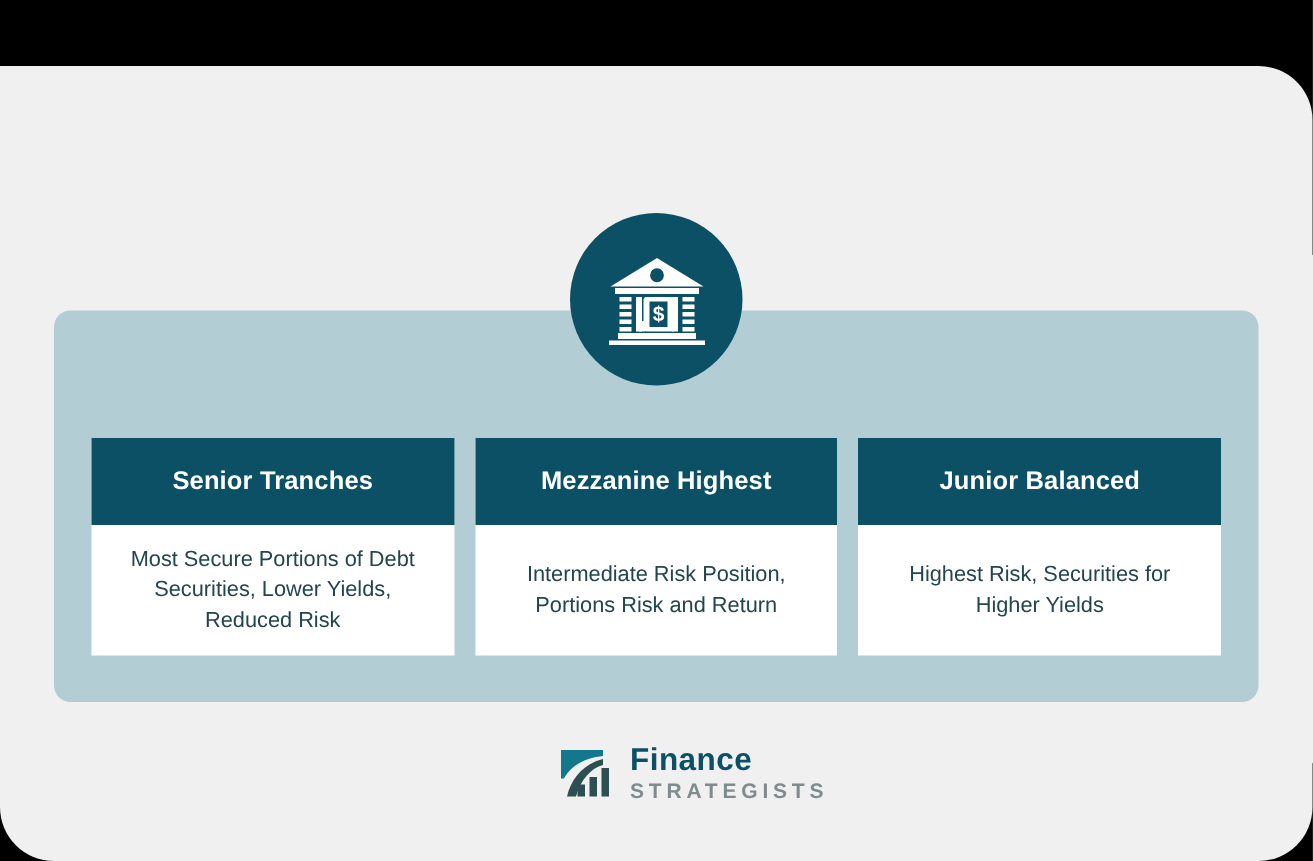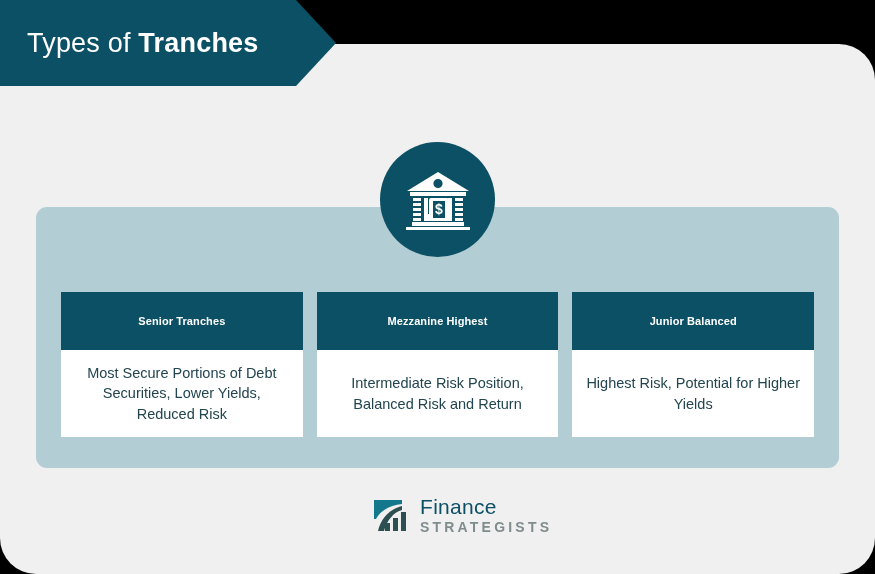--- a/index.html
+++ b/index.html
@@ -98,21 +98,21 @@
   }
   .column {
     flex: 1 1 0;
     background: #ffffff;
     display: flex;
     flex-direction: column;
   }
   .col-head {
     background: #0b5064;
     color: #ffffff;
-    font-size: 11px;
+    font-size: 17px;
     font-weight: 700;
     height: 58px;
     display: flex;
     align-items: center;
     justify-content: center;
     text-align: center;
     letter-spacing: 0.1px;
   }
   .col-body {
     height: 87px;
@@ -142,41 +142,38 @@
     flex: none;
   }
   .logo-text {
     display: flex;
     flex-direction: column;
     line-height: 1;
   }
   .logo-primary {
     color: #0b5064;
     font-size: 21px;
-    font-weight: 400;
+    font-weight: 700;
     letter-spacing: 0.3px;
   }
   .logo-secondary {
     color: #7f8c8d;
     font-size: 14px;
     font-weight: 700;
     letter-spacing: 3.2px;
     margin-top: 3px;
   }
 </style>
 </head>
 <body>
 
 <div id="infographic">
 
   <div class="card-body"></div>
 
-  <div class="header-banner">
-    <div class="header-title"><span>Types of </span><b>Tranches</b></div>
-  </div>
 
   <div class="icon-badge">
     <span>
       <svg width="64" height="60" viewBox="0 0 64 60" aria-hidden="true">
 
         <polygon points="32,2 63,21 1,21" fill="#ffffff"></polygon>
 
         <circle cx="32" cy="13.5" r="5.6" fill="#0b5064"></circle>
         <circle cx="32" cy="13.5" r="5.6" fill="none" stroke="#ffffff" stroke-width="2"></circle>
 
@@ -213,26 +210,26 @@
 
   <div class="columns">
 
     <div class="column">
       <div class="col-head">Senior Tranches</div>
       <div class="col-body">Most Secure Portions of Debt Securities, Lower Yields, Reduced Risk</div>
     </div>
 
     <div class="column">
       <div class="col-head">Mezzanine Highest</div>
-      <div class="col-body">Intermediate Risk Position, Balanced Risk and Return</div>
+      <div class="col-body">Intermediate Risk Position, Portions Risk and Return</div>
     </div>
 
     <div class="column">
       <div class="col-head">Junior Balanced</div>
-      <div class="col-body">Highest Risk, Potential for Higher Yields</div>
+      <div class="col-body">Highest Risk, Securities for Higher Yields</div>
     </div>
 
   </div>
 
   <div class="logo">
     <span class="logo-mark">
       <svg width="40" height="36" viewBox="0 0 40 36" aria-hidden="true">
 
         <path d="M2 3 h28 v4 C18 8 8 14 4 22 L2 22 Z" fill="#14788c"></path>
 

